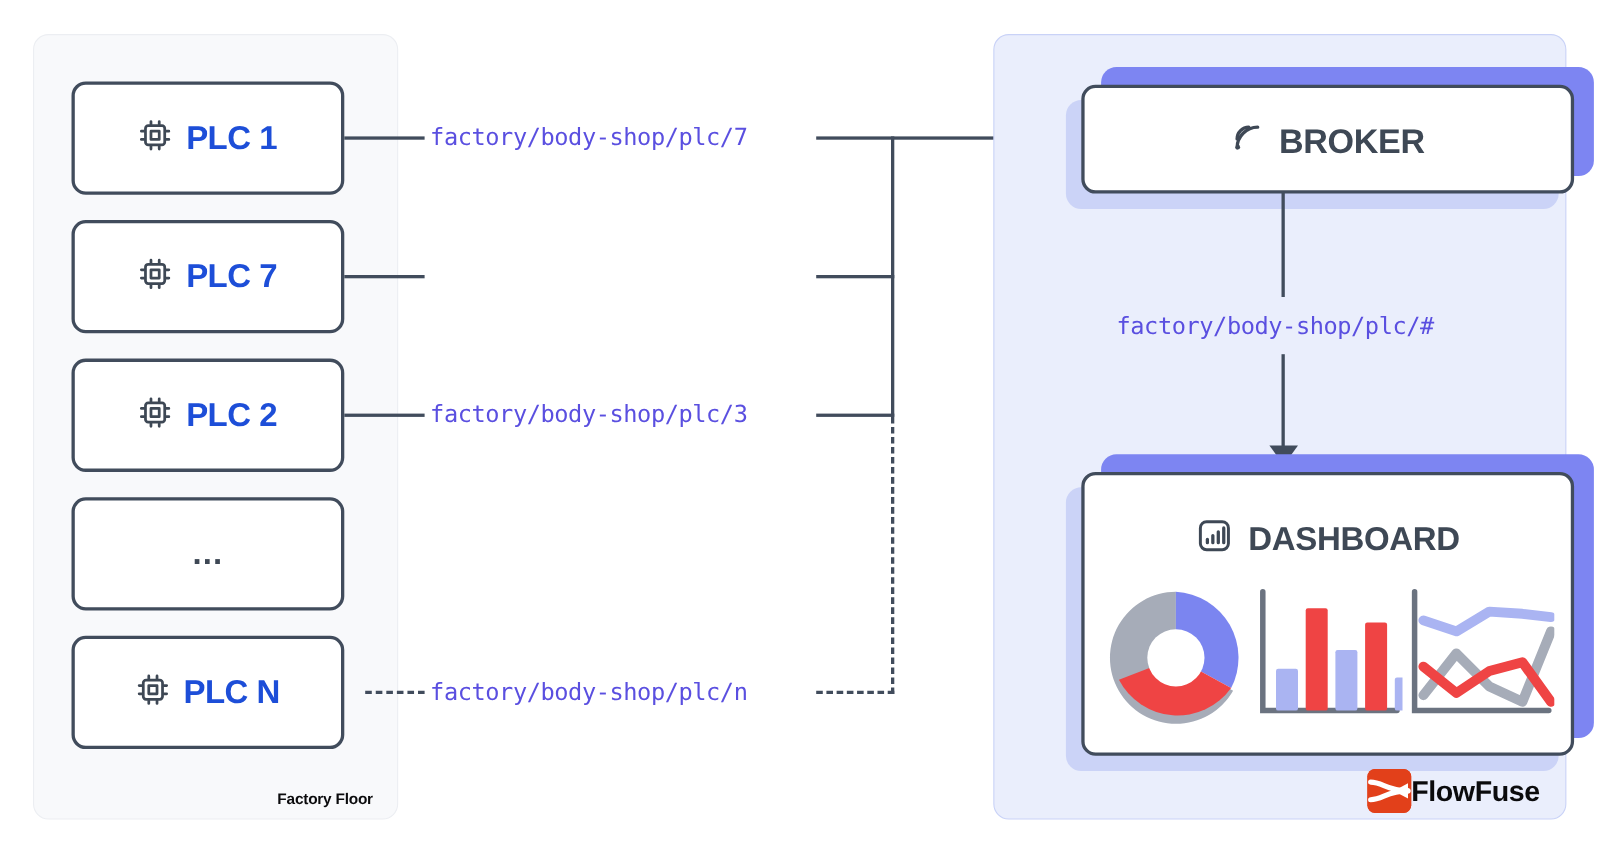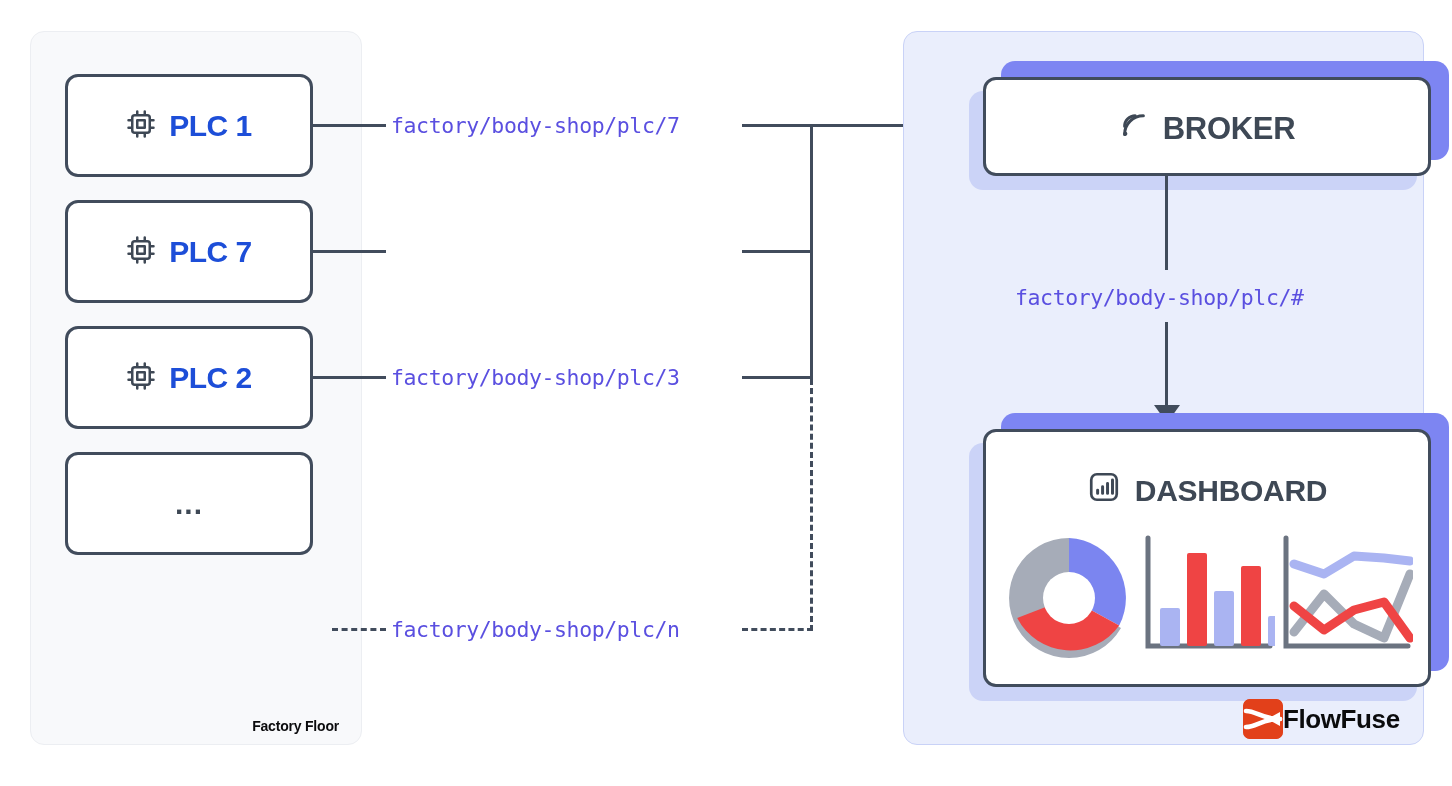--- a/index.html
+++ b/index.html
@@ -240,20 +240,30 @@
         <path d="M9 2v2M15 2v2M9 20v2M15 20v2M2 9h2M2 15h2M20 9h2M20 15h2"></path>
       </svg>
     </span>
     <span class="plc-label">PLC 2</span>
   </div>
 
   <div class="plc-box" style="top:452px">
     <span class="plc-dots">...</span>
   </div>
 
+  <div class="plc-box" style="top:578px">
+    <span>
+      <svg width="30" height="30" viewBox="0 0 24 24" fill="none" stroke="#3e4855" stroke-width="2" stroke-linecap="round" stroke-linejoin="round">
+        <rect x="5" y="5" width="14" height="14" rx="2"></rect>
+        <rect x="9" y="9" width="6" height="6"></rect>
+        <path d="M9 2v2M15 2v2M9 20v2M15 20v2M2 9h2M2 15h2M20 9h2M20 15h2"></path>
+      </svg>
+    </span>
+    <span class="plc-label">PLC N</span>
+  </div>
 
   <div class="hline" style="left:313px; top:124px; width:73px;"></div>
   <span class="topic" style="left:391px; top:113px;">factory/body-shop/plc/7</span>
   <div class="hline" style="left:742px; top:124px; width:193px;"></div>
   <div class="arrow-right" style="left:925px; top:114px;"></div>
 
   <div class="hline" style="left:313px; top:250px; width:73px;"></div>
   <div class="hline" style="left:742px; top:250px; width:71px;"></div>
 
   <div class="hline" style="left:313px; top:376px; width:73px;"></div>

